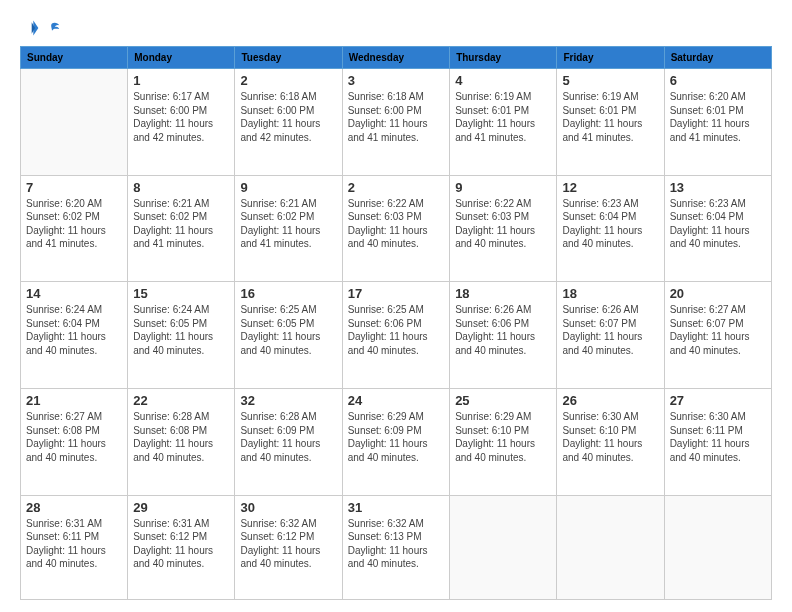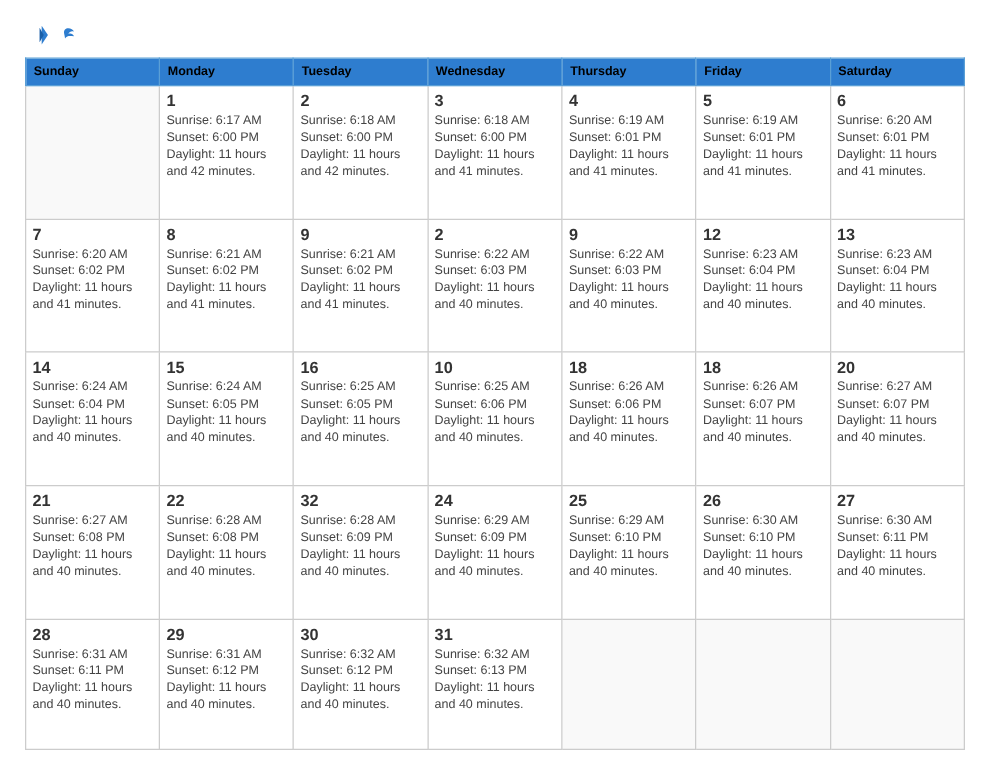--- a/index.html
+++ b/index.html
@@ -243,21 +243,21 @@
 and 40 minutes.</div>
           </td>
           <td>
             <span class="day-num">16</span>
             <div class="day-info" style="white-space: pre-line;">Sunrise: 6:25 AM
 Sunset: 6:05 PM
 Daylight: 11 hours
 and 40 minutes.</div>
           </td>
           <td>
-            <span class="day-num">10</span>
+            <span class="day-num">17</span>
             <div class="day-info" style="white-space: pre-line;">Sunrise: 6:25 AM
 Sunset: 6:06 PM
 Daylight: 11 hours
 and 40 minutes.</div>
           </td>
           <td>
             <span class="day-num">18</span>
             <div class="day-info" style="white-space: pre-line;">Sunrise: 6:26 AM
 Sunset: 6:06 PM
 Daylight: 11 hours

